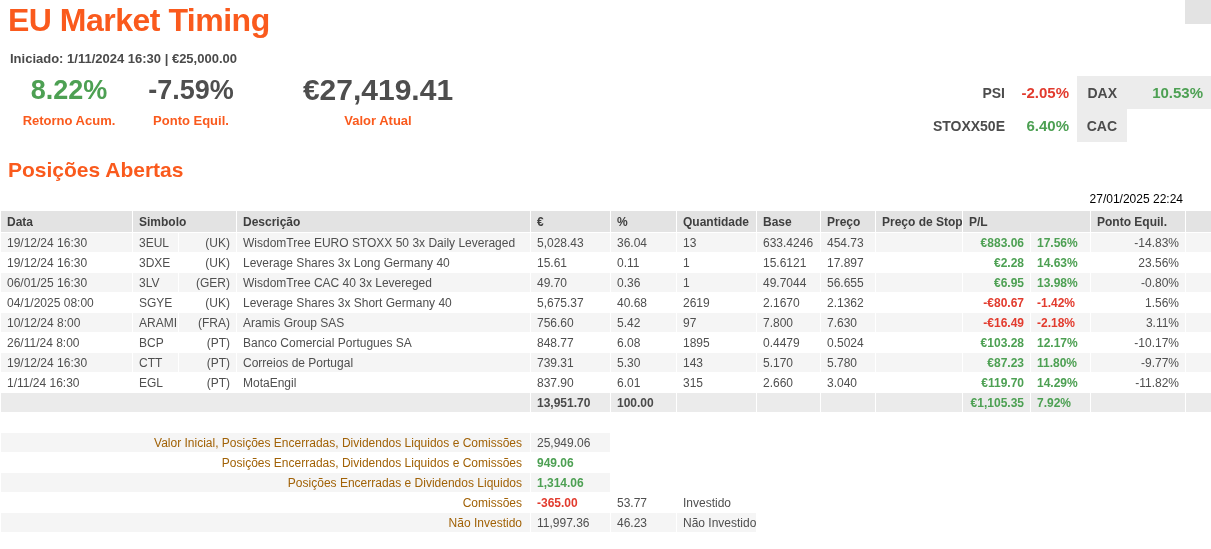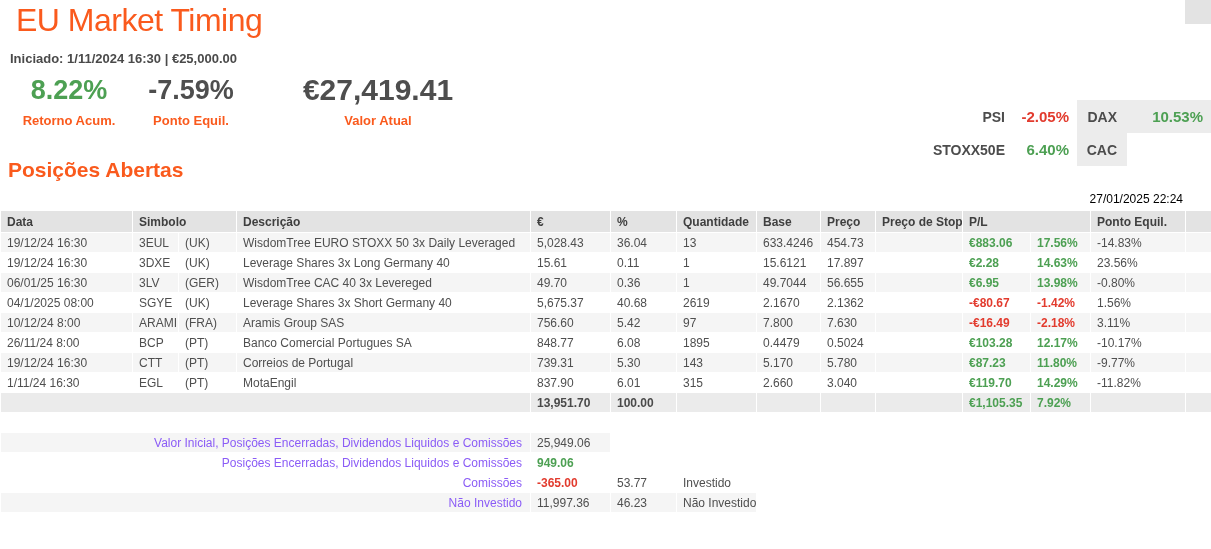--- a/index.html
+++ b/index.html
@@ -10,61 +10,61 @@
     --hdr:#e3e3e3;
     --txt:#4f4f4f;
   }
   *{box-sizing:border-box;}
   html,body{margin:0;padding:0;}
   body{
     width:1211px;height:549px;position:relative;overflow:hidden;
     background:#ffffff;color:var(--txt);
     font-family:"Liberation Sans", sans-serif;
   }
-  .title{position:absolute;top:2px;left:16px;font-size:32px;font-weight:400;color:var(--orange);letter-spacing:-0.5px;}
+  .title{position:absolute;top:2px;left:8px;font-size:32px;font-weight:700;color:var(--orange);letter-spacing:-0.5px;}
   .subtitle{position:absolute;top:51px;left:10px;font-size:13px;font-weight:700;color:#4a4a4a;}
   .corner{position:absolute;top:0;right:0;width:26px;height:24px;background:var(--hdr);}
 
   .metric{position:absolute;top:74px;text-align:center;}
   .metric .val{font-size:27px;font-weight:700;line-height:32px;}
   .metric .val.big{font-size:30px;}
   .metric .val.v-dark{color:#4e4e4e;}
   .metric .lbl{font-size:13px;font-weight:700;color:var(--orange);margin-top:7px;}
   #m1{left:4px;width:130px;}
   #m2{left:138px;width:106px;}
   #m3{left:268px;width:220px;}
 
-  .indices{position:absolute;top:76px;right:0;display:grid;grid-template-columns:110px 62px 50px 84px;margin-top:24px;}
+  .indices{position:absolute;top:76px;right:0;display:grid;grid-template-columns:110px 62px 50px 84px;}
   .idx-cell{height:33px;display:flex;align-items:center;justify-content:flex-end;}
   .idx-name{font-size:14px;font-weight:600;color:#4c4c4c;padding-right:10px;}
   .idx-val{font-size:15px;font-weight:700;padding-right:8px;}
   .gbg{background:#ececec;}
 
   .section-title{position:absolute;top:158px;left:8px;font-size:21px;font-weight:600;color:var(--orange);}
   .timestamp{position:absolute;top:192px;right:28px;font-size:12px;color:#000000;}
 
   table{
     position:absolute;top:210px;left:0;width:1211px;
     border-collapse:collapse;table-layout:fixed;
     font-size:12px;color:var(--txt);
   }
   th,td{
     height:20px;padding:0 6px;border:1px solid #ffffff;
     white-space:nowrap;overflow:hidden;text-align:left;font-weight:400;
     vertical-align:middle;
   }
   thead th{background:var(--hdr);font-weight:600;color:#3f3f3f;height:22px;}
   tr.band td{background:var(--band);}
-  .right{}
+  .right{text-align:right;}
   .v-green{color:var(--green);font-weight:700;}
   .v-red{color:var(--red);font-weight:700;}
   tr.total td{background:#ebebeb;font-weight:700;color:#4a4a4a;}
   tr.total td.v-green{color:var(--green);}
   tr.spacer td{background:#ffffff;height:20px;}
-  .sum-label{text-align:right;color:#8b5cf6;padding-right:8px;}
+  .sum-label{text-align:right;color:#a16207;padding-right:8px;}
   .fill{background:var(--band);}
 </style>
 </head>
 <body>
 
 <div class="title">EU Market Timing</div>
 <div class="corner"></div>
 <div class="subtitle">Iniciado: 1/11/2024 16:30 | €25,000.00</div>
 
 <div class="metric" id="m1">
@@ -283,20 +283,27 @@
         <td colspan="7"></td>
       </tr>
       <tr>
         <td class="sum-label" colspan="4">Posições Encerradas, Dividendos Liquidos e Comissões</td>
         <td class="v-green">949.06</td>
         <td></td>
         <td></td>
         <td colspan="7"></td>
       </tr>
       <tr>
+        <td class="sum-label fill" colspan="4">Posições Encerradas e Dividendos Liquidos</td>
+        <td class="fill v-green">1,314.06</td>
+        <td></td>
+        <td></td>
+        <td colspan="7"></td>
+      </tr>
+      <tr>
         <td class="sum-label" colspan="4">Comissões</td>
         <td class="v-red">-365.00</td>
         <td>53.77</td>
         <td>Investido</td>
         <td colspan="7"></td>
       </tr>
       <tr>
         <td class="sum-label fill" colspan="4">Não Investido</td>
         <td class="fill">11,997.36</td>
         <td class="fill">46.23</td>

